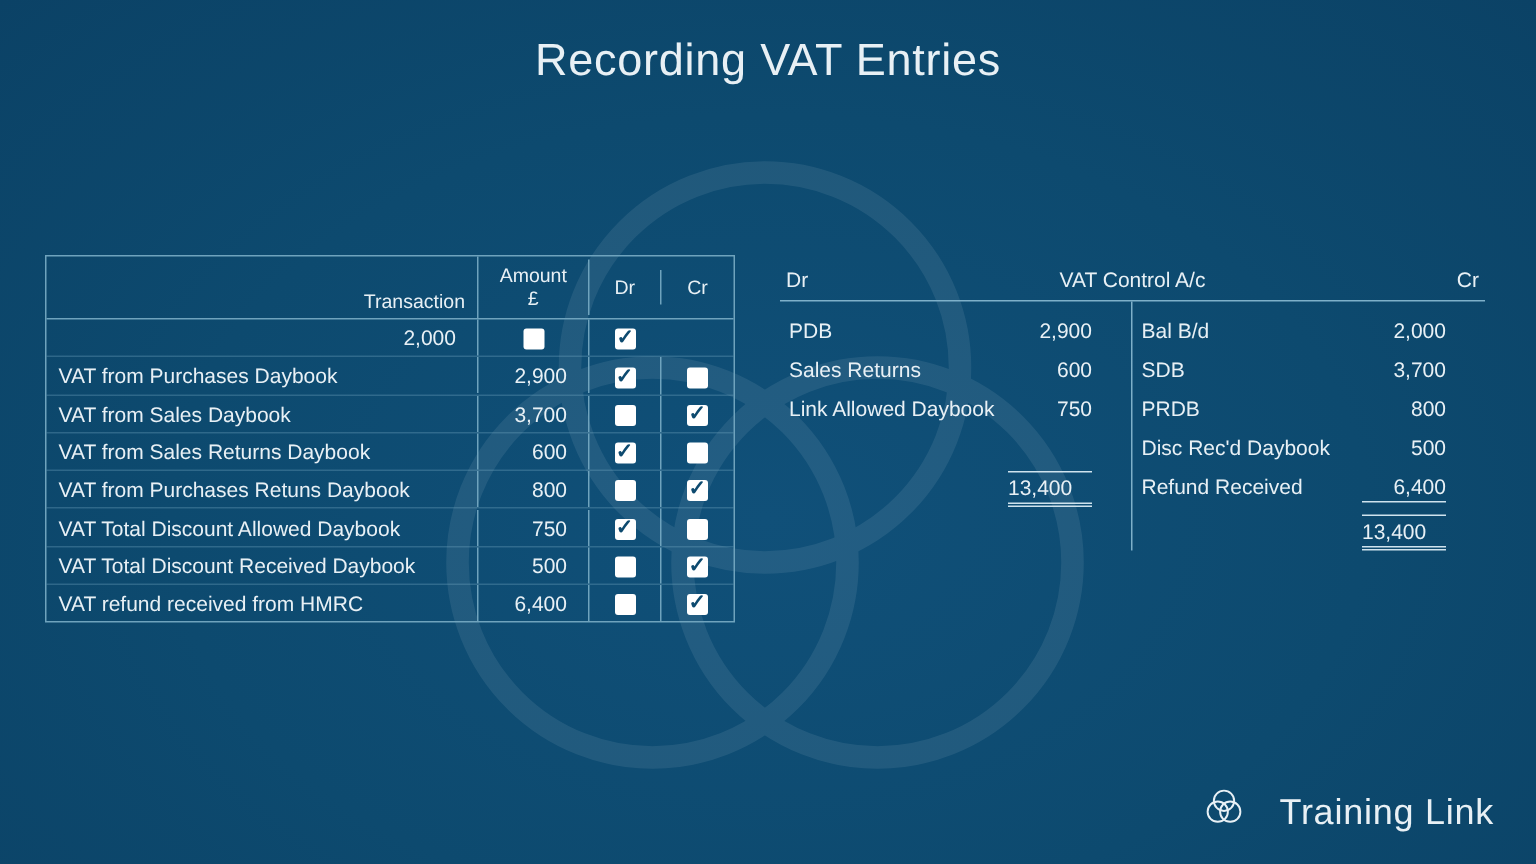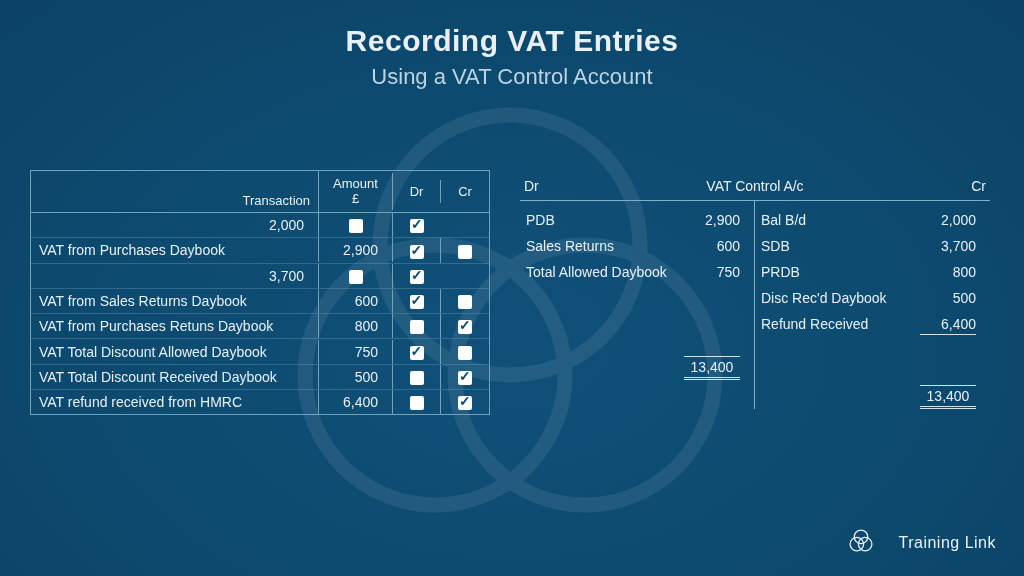--- a/index.html
+++ b/index.html
@@ -35,21 +35,21 @@
   .watermark svg { width: 100%; height: 100%; }
 
   .titles {
     position: absolute;
     top: 24px; left: 0; right: 0;
     text-align: center;
   }
   h1 {
     margin: 0;
     font-size: 30px;
-    font-weight: 700;
+    font-weight: 400;
     letter-spacing: 0.5px;
   }
   h2 {
     margin: 6px 0 0 0;
     font-size: 22px;
     font-weight: 400;
     color: var(--muted);
   }
 
   
@@ -116,53 +116,52 @@
     border-bottom: 1px solid #7eb0c9;
     padding: 2px 4px 6px 4px;
   }
   .t-head .l { text-align: left; }
   .t-head .c { }
   .t-head .r { text-align: right; }
   .t-body {
     display: grid;
     grid-template-columns: 1fr 1fr;
   }
-  .t-col { padding: 6px 8px 0 4px; }
+  .t-col { padding: 6px 20px 0 4px; }
   .t-col.left { border-right: 1px solid #7eb0c9; }
   .t-line {
     display: flex;
     justify-content: space-between;
     padding: 5px 6px 5px 2px;
   }
   .t-line .v { min-width: 56px; text-align: right; }
   .t-line.spacer { height: 26px; }
   .t-line.bal .v { border-bottom: 1px solid #cfe3ee; padding-bottom: 2px; }
   .t-total {
     display: flex; justify-content: flex-end;
     padding: 3px 6px 0 2px;
   }
   .t-total .v {
-    min-width: 56px; text-align: center;
+    min-width: 56px; text-align: left;
     border-bottom: 1px solid #cfe3ee;
     padding-bottom: 2px;
-    margin-top: 42px;
   }
   .t-total.dbl .v {
     border-bottom: 3px double #cfe3ee;
     border-top: 1px solid #cfe3ee;
     padding-top: 2px;
   }
 
   
   .brand {
     position: absolute;
     right: 28px; bottom: 18px;
     display: flex; align-items: center; gap: 24px;
     color: #e8f0f5;
-    font-size: 16px;
+    font-size: 24px;
     letter-spacing: 0.5px;
   }
   .brand svg { width: 26px; height: 26px; }
 </style>
 </head>
 <body>
 
 <div class="stage">
 
   <div class="watermark">
@@ -170,21 +169,20 @@
       <g fill="none" stroke="#ffffff" stroke-width="6">
         <circle cx="100" cy="70" r="52"></circle>
         <circle cx="70" cy="122" r="52"></circle>
         <circle cx="130" cy="122" r="52"></circle>
       </g>
     </svg>
   </div>
 
   <div class="titles">
     <h1>Recording VAT Entries</h1>
-    <h2>Using a VAT Control Account</h2>
   </div>
 
   <div class="txn-table">
     <div class="txn-head">
       <div>Transaction</div>
       <div class="two-line">
         <span>Amount</span><br>
         <span>£</span>
       </div>
       <div>Dr</div>
@@ -196,20 +194,21 @@
           <div class="chk"><span class="checkbox"></span></div>
           <div class="chk"><span class="checkbox checked"></span></div>
         </div>
         <div class="txn-row">
           <div>VAT from Purchases Daybook</div>
           <div class="amt">2,900</div>
           <div class="chk"><span class="checkbox checked"></span></div>
           <div class="chk"><span class="checkbox"></span></div>
         </div>
         <div class="txn-row">
+          <div>VAT from Sales Daybook</div>
           <div class="amt">3,700</div>
           <div class="chk"><span class="checkbox"></span></div>
           <div class="chk"><span class="checkbox checked"></span></div>
         </div>
         <div class="txn-row">
           <div>VAT from Sales Returns Daybook</div>
           <div class="amt">600</div>
           <div class="chk"><span class="checkbox checked"></span></div>
           <div class="chk"><span class="checkbox"></span></div>
         </div>
@@ -250,21 +249,21 @@
       <div class="t-col left" id="t-debit">
           <div class="t-line ">
             <span>PDB</span>
             <span class="v">2,900</span>
           </div>
           <div class="t-line ">
             <span>Sales Returns</span>
             <span class="v">600</span>
           </div>
           <div class="t-line ">
-            <span>Total Allowed Daybook</span>
+            <span>Link Allowed Daybook</span>
             <span class="v">750</span>
           </div>
           <div class="t-line spacer"></div>
           <div class="t-total dbl">
             <span class="v">13,400</span>
           </div>
         </div>
       <div class="t-col right" id="t-credit">
           <div class="t-line ">
             <span>Bal B/d</span>

